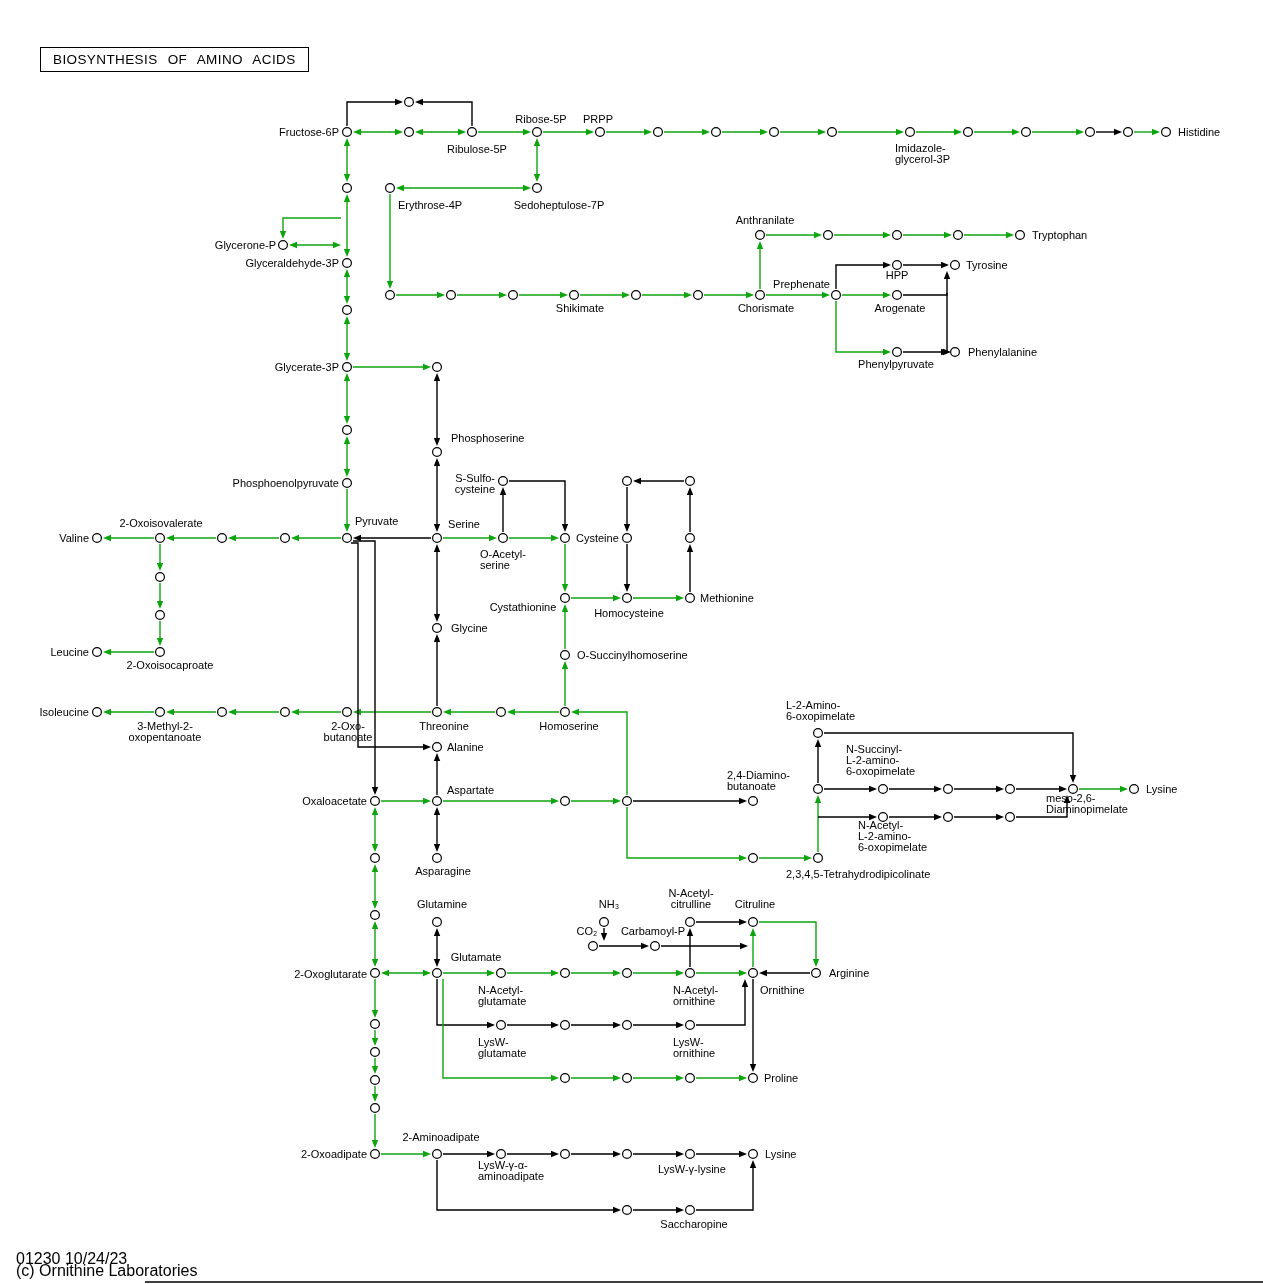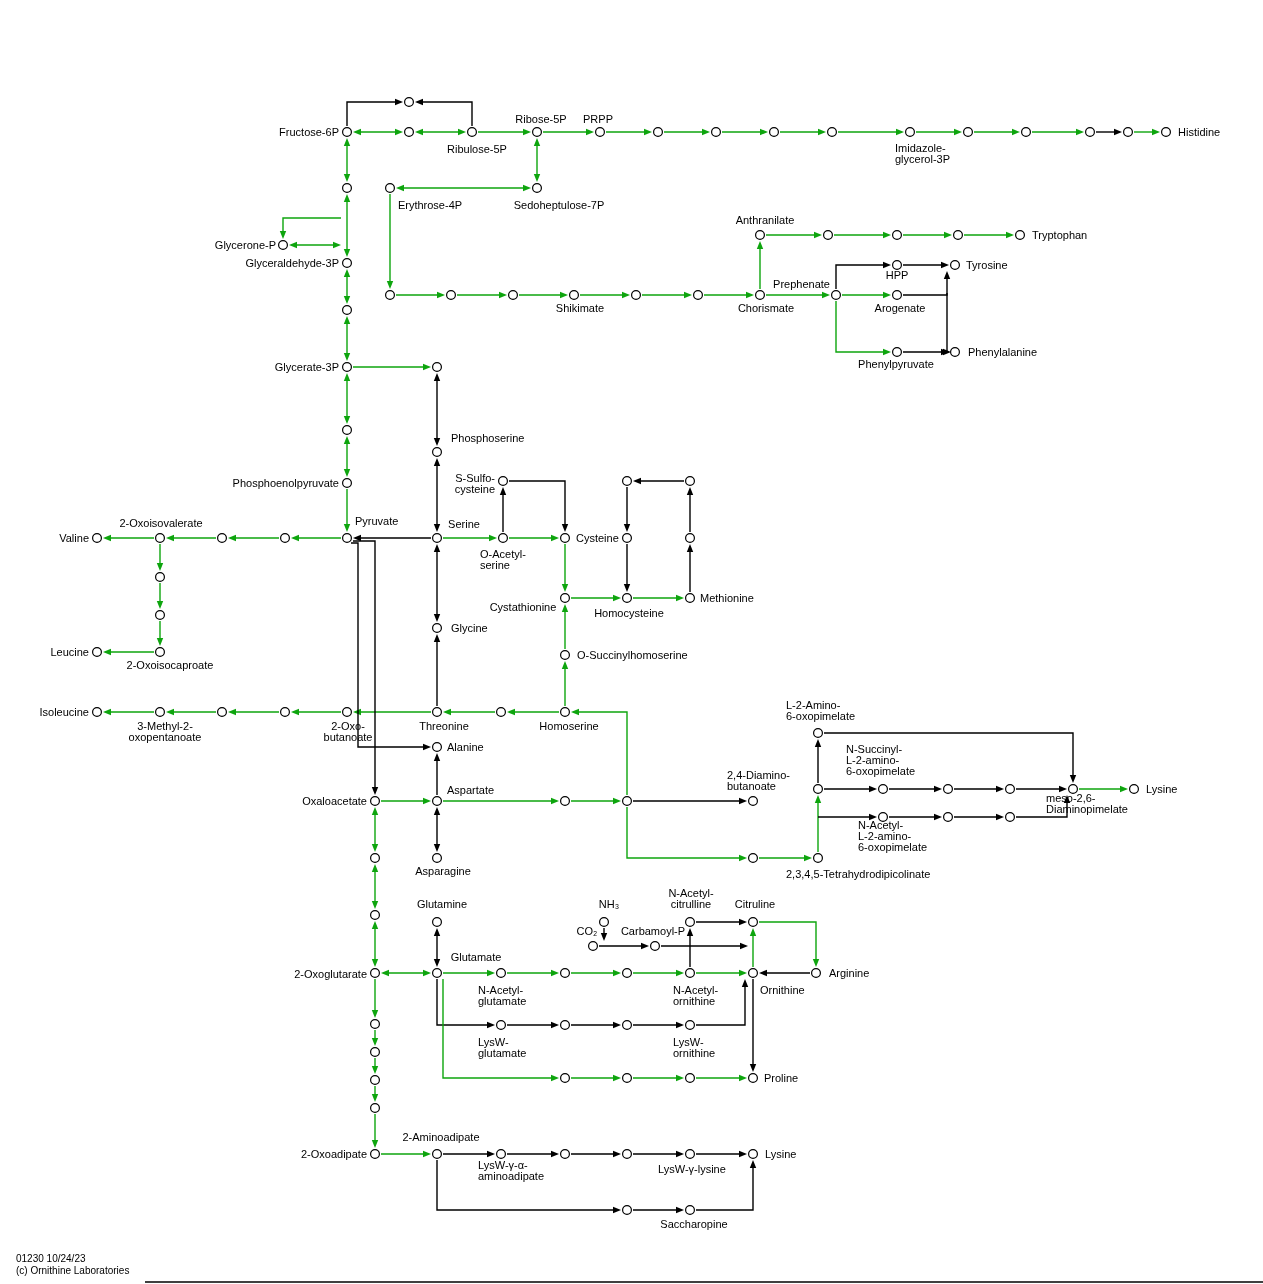--- a/index.html
+++ b/index.html
@@ -2,21 +2,21 @@
 <html><head>
 <meta charset="utf-8">
 <style>
   html,body{margin:0;padding:0;background:#fff;}
   #stage{position:relative;width:1263px;height:1284px;background:#fff;overflow:hidden;
          font-family:"Liberation Sans", sans-serif;}
   #diagram{position:absolute;left:0;top:0;}
   #diagram text{font-family:"Liberation Sans", sans-serif;font-size:11px;fill:#000;}
   .title-box{position:absolute;left:40px;top:47px;border:1.5px solid #000;padding:4px 12px;
              font-size:13.5px;letter-spacing:.4px;word-spacing:6px;color:#000;background:#fff;}
-  .footer{position:absolute;left:16px;top:1253px;font-size:10px;color:#000;line-height:12px;}
+  .footer{position:absolute;left:16px;top:1253px;font-size:16px;color:#000;line-height:12px;}
 </style>
 </head>
 <body>
 
 <div id="stage">
   <svg id="diagram" width="1263" height="1284" viewBox="0 0 1263 1284" xmlns="http://www.w3.org/2000/svg">
       <g>
         <path d="M347,182 L343.8,174.0 L350.2,174.0 Z" fill="#0EA50E"></path>
         <path d="M347,138 L350.2,146.0 L343.8,146.0 Z" fill="#0EA50E"></path>
         <polyline points="347,143 347,177" fill="none" stroke="#0EA50E" stroke-width="1.4"></polyline>
@@ -842,17 +842,18 @@
       <text x="764" y="1082" text-anchor="start">Proline</text>
       <text x="367" y="1158" text-anchor="end">2-Oxoadipate</text>
       <text x="441" y="1141" text-anchor="middle">2-Aminoadipate</text>
       <text x="478" y="1169" text-anchor="start">LysW-γ-α-</text>
       <text x="478" y="1180" text-anchor="start">aminoadipate</text>
       <text x="658" y="1173" text-anchor="start">LysW-γ-lysine</text>
       <text x="765" y="1158" text-anchor="start">Lysine</text>
       <text x="694" y="1228" text-anchor="middle">Saccharopine</text>
       <line x1="145" y1="1282" x2="1263" y2="1282" stroke="#000000" stroke-width="1.5"></line>
     </svg>
+  <div class="title-box">BIOSYNTHESIS OF AMINO ACIDS</div>
   <div class="footer">
     <div>01230 10/24/23</div>
     <div>(c) Ornithine Laboratories</div>
   </div>
 </div>
 
 </body></html>

